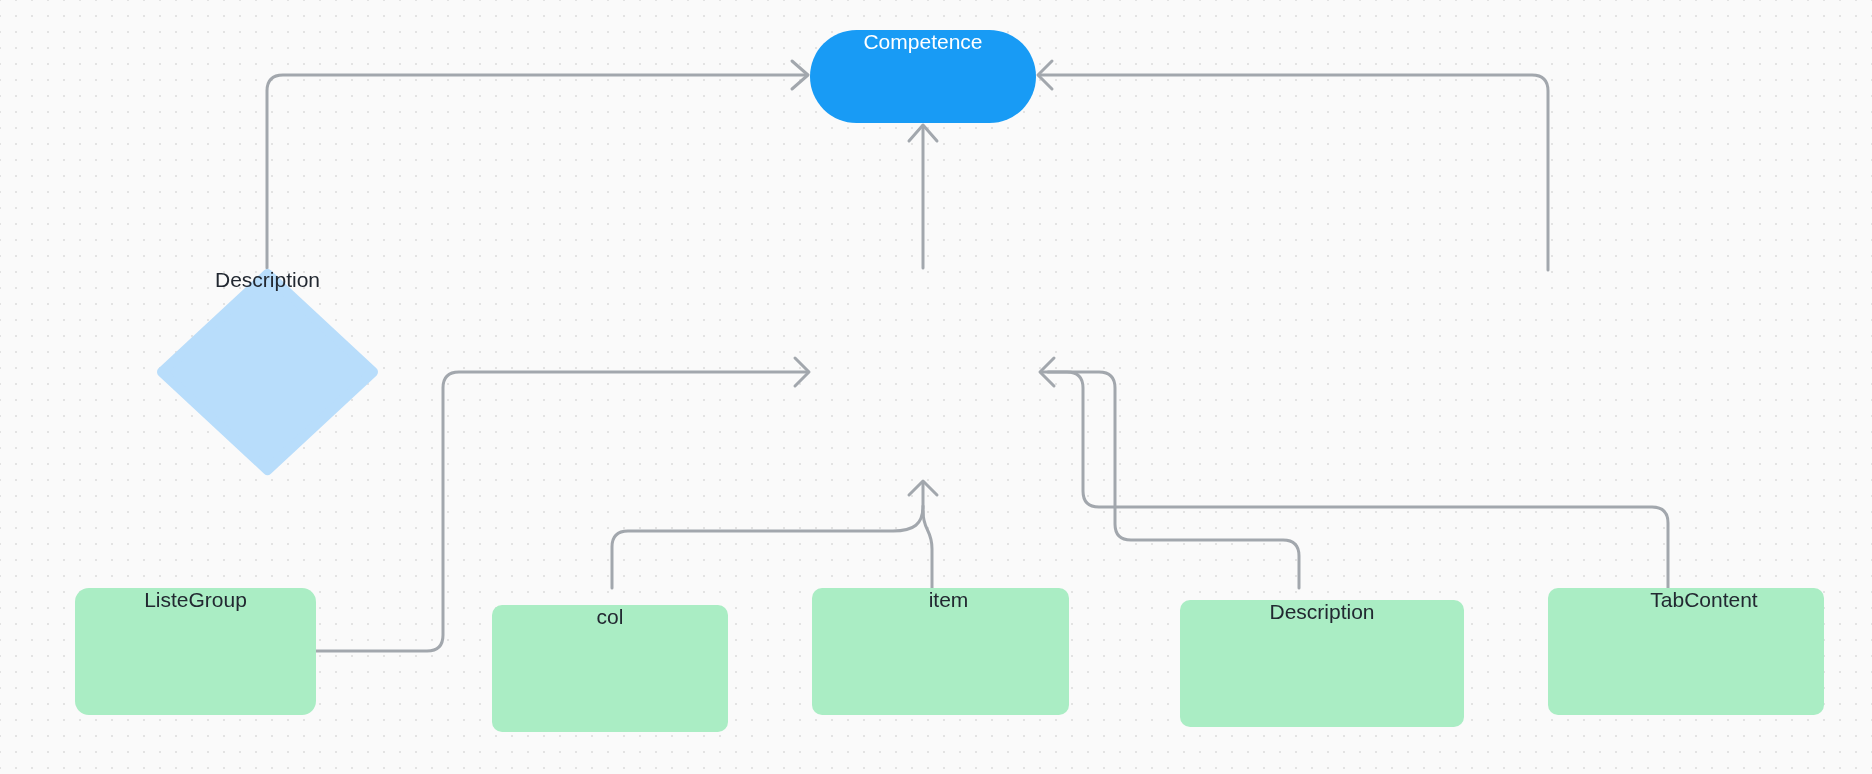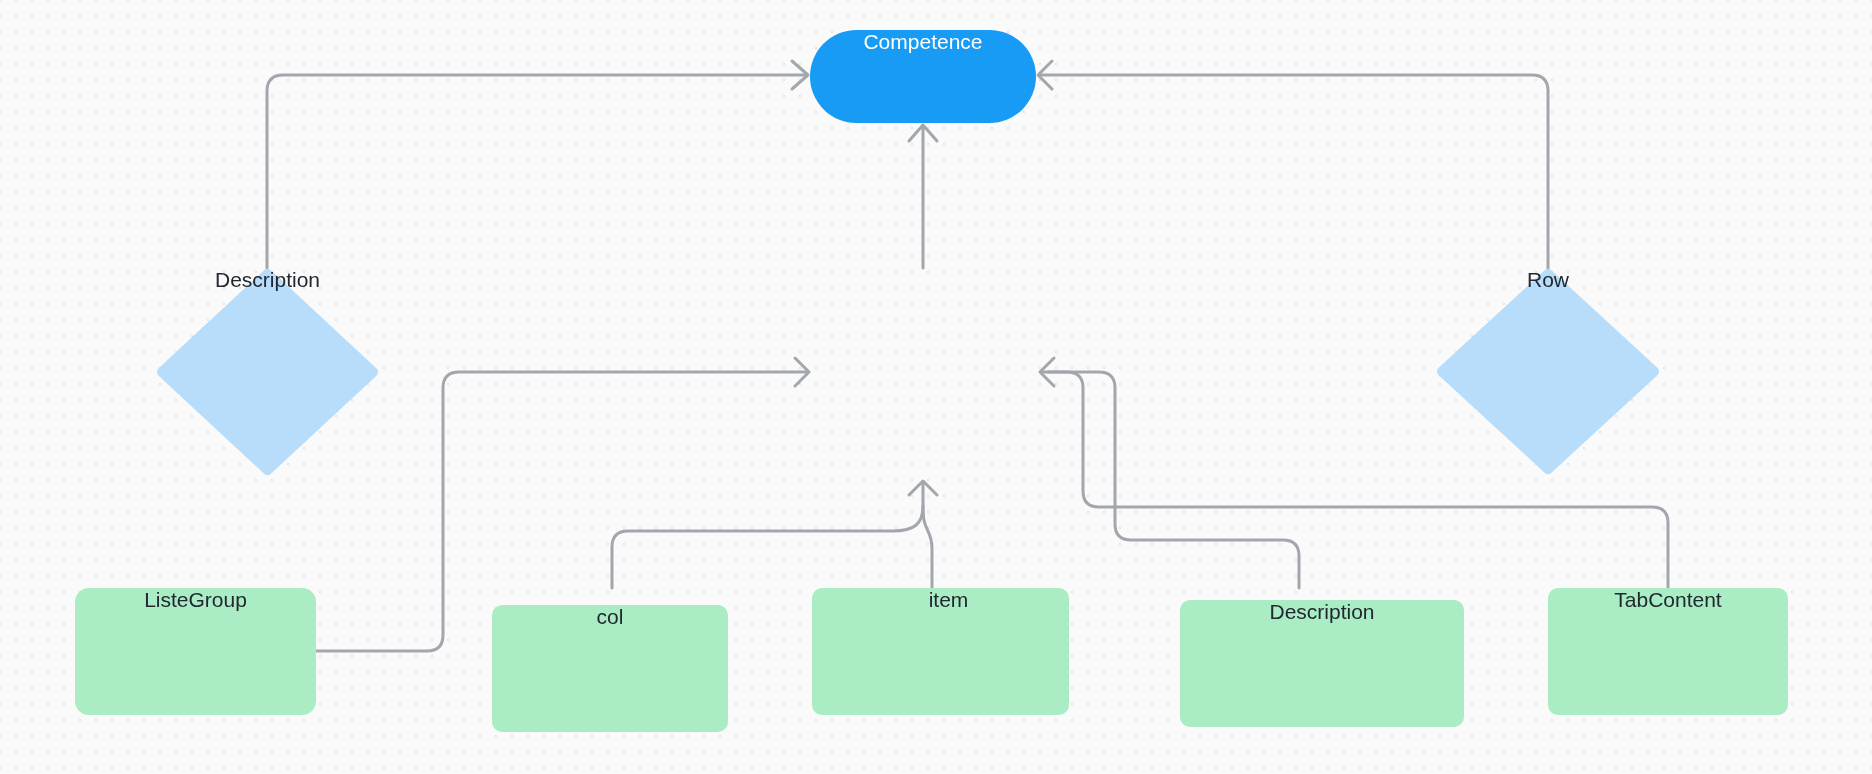--- a/index.html
+++ b/index.html
@@ -106,40 +106,34 @@
   </div>
 
   <div class="node diamond" style="left:156px; top:268px; width:223px; height:208px;">
     <svg viewBox="0 0 223 208">
       <polygon class="diamond-shape" points="111.5,6 217,104 111.5,202 6,104"></polygon>
     </svg>
     <span class="node-label">Description</span>
   </div>
 
 
-  <div class="node diamond" style="left:1436px; top:268px; width:224px; height:207px;">
-    <svg viewBox="0 0 224 207">
-      <polygon class="diamond-shape" points="112,6 218,103.5 112,201 6,103.5"></polygon>
-    </svg>
-    <span class="node-label">Row</span>
-  </div>
 
   <div class="node rect-node" style="left:75px; top:588px; width:241px; height:127px;border-radius:14px;">
     <span class="node-label">ListeGroup</span>
   </div>
 
   <div class="node rect-node" style="left:492px; top:605px; width:236px; height:127px;">
     <span class="node-label">col</span>
   </div>
 
   <div class="node rect-node" style="left:812px; top:588px; width:241px; height:127px;padding-left:16px;">
     <span class="node-label">item</span>
   </div>
 
   <div class="node rect-node" style="left:1180px; top:600px; width:284px; height:127px;">
     <span class="node-label">Description</span>
   </div>
 
-  <div class="node rect-node" style="left:1548px; top:588px; width:240px; height:127px;">
+  <div class="node rect-node" style="left:1548px; top:588px; width:240px; height:127px;padding-left:36px;">
     <span class="node-label">TabContent</span>
   </div>
 
 </div>
 
 </body></html>

